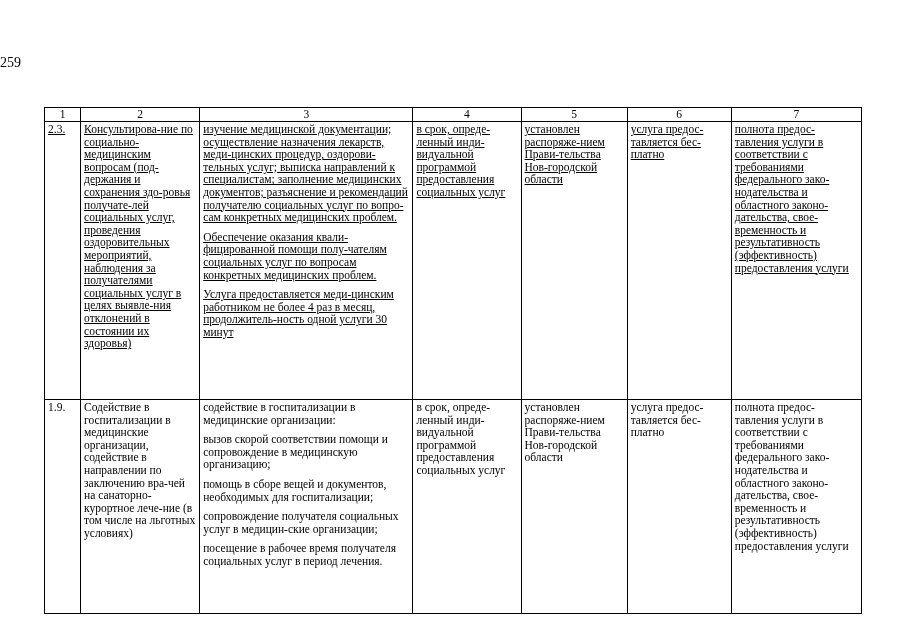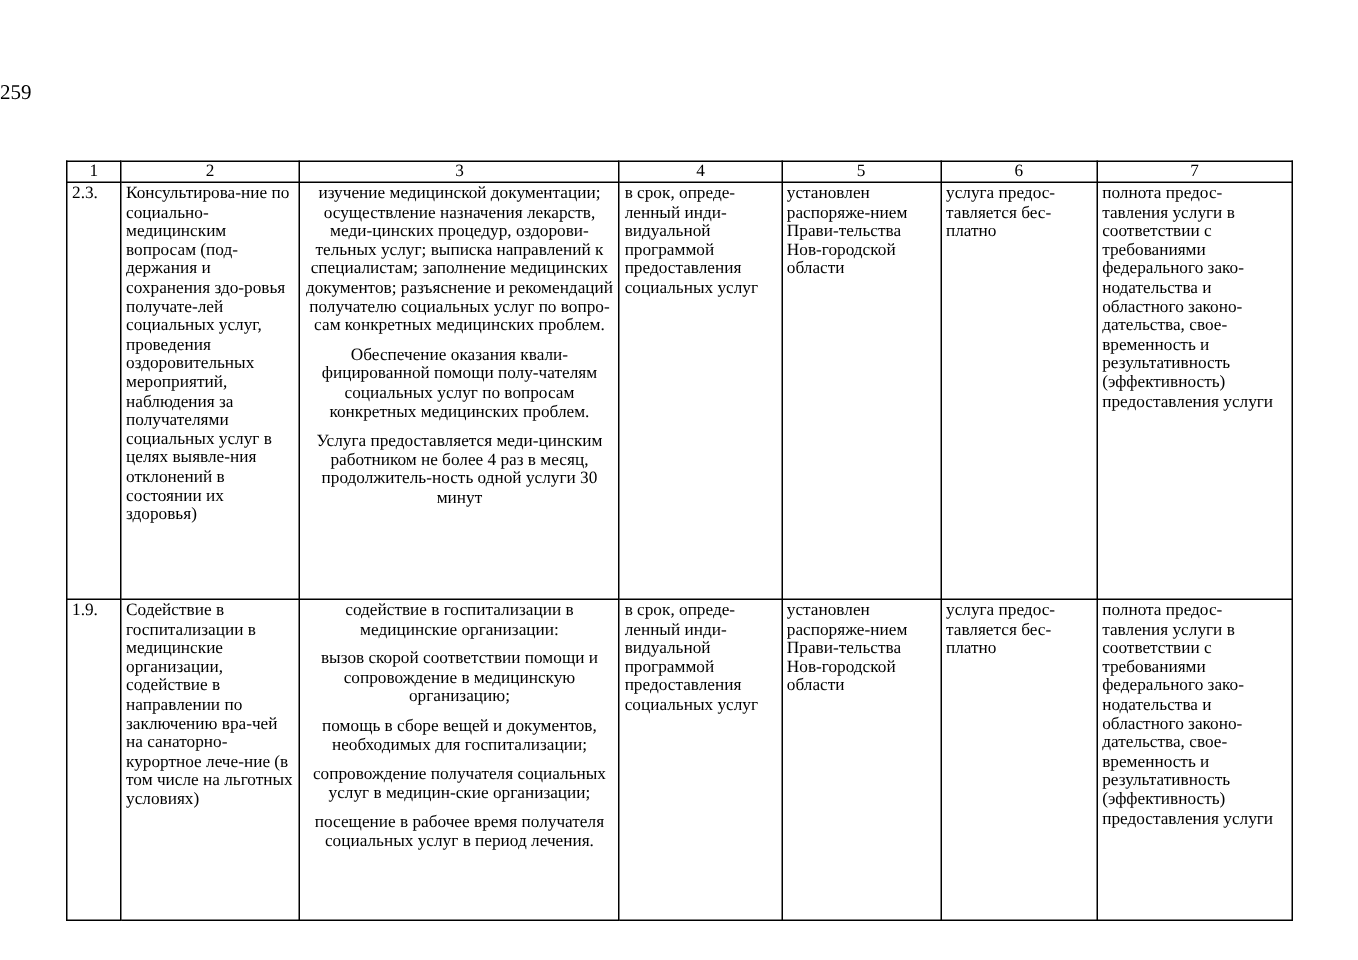--- a/index.html
+++ b/index.html
@@ -41,21 +41,20 @@
   }
   tr.header-row td {
     text-align: center;
     padding: 0;
     font-size: 11.5px;
     height: 13px;
     line-height: 13px;
   }
   td p {
     margin: 0 0 7px 0;
-    text-align: center;
   }
   td p:last-child {
     margin-bottom: 0;
   }
 </style>
 </head>
 <body>
 
 <div class="page-number">259</div>
 
@@ -74,21 +73,21 @@
       <tr class="header-row">
     <td>1</td>
     <td>2</td>
     <td>3</td>
     <td>4</td>
     <td>5</td>
     <td>6</td>
     <td>7</td>
   </tr>
 
-  <tr style="height:278px;">
+  <tr style="height:278px;text-decoration:underline;">
     <td>2.3.</td>
     <td>Консультирова-ние по социально-медицинским вопросам (под-держания и сохранения здо-ровья получате-лей социальных услуг, проведения оздоровительных мероприятий, наблюдения за получателями социальных услуг в целях выявле-ния отклонений в состоянии их здоровья)</td>
     <td>
       <p>изучение медицинской документации; осуществление назначения лекарств, меди-цинских процедур, оздорови-тельных услуг; выписка направлений к специалистам; заполнение медицинских документов; разъяснение и рекомендаций получателю социальных услуг по вопро-сам конкретных медицинских проблем.</p>
       <p>Обеспечение оказания квали-фицированной помощи полу-чателям социальных услуг по вопросам конкретных медицинских проблем.</p>
       <p>Услуга предоставляется меди-цинским работником не более 4 раз в месяц, продолжитель-ность одной услуги 30 минут</p>
     </td>
     <td>в срок, опреде-ленный инди-видуальной программой предоставления социальных услуг</td>
     <td>установлен распоряже-нием Прави-тельства Нов-городской области</td>
     <td>услуга предос-тавляется бес-платно</td>

